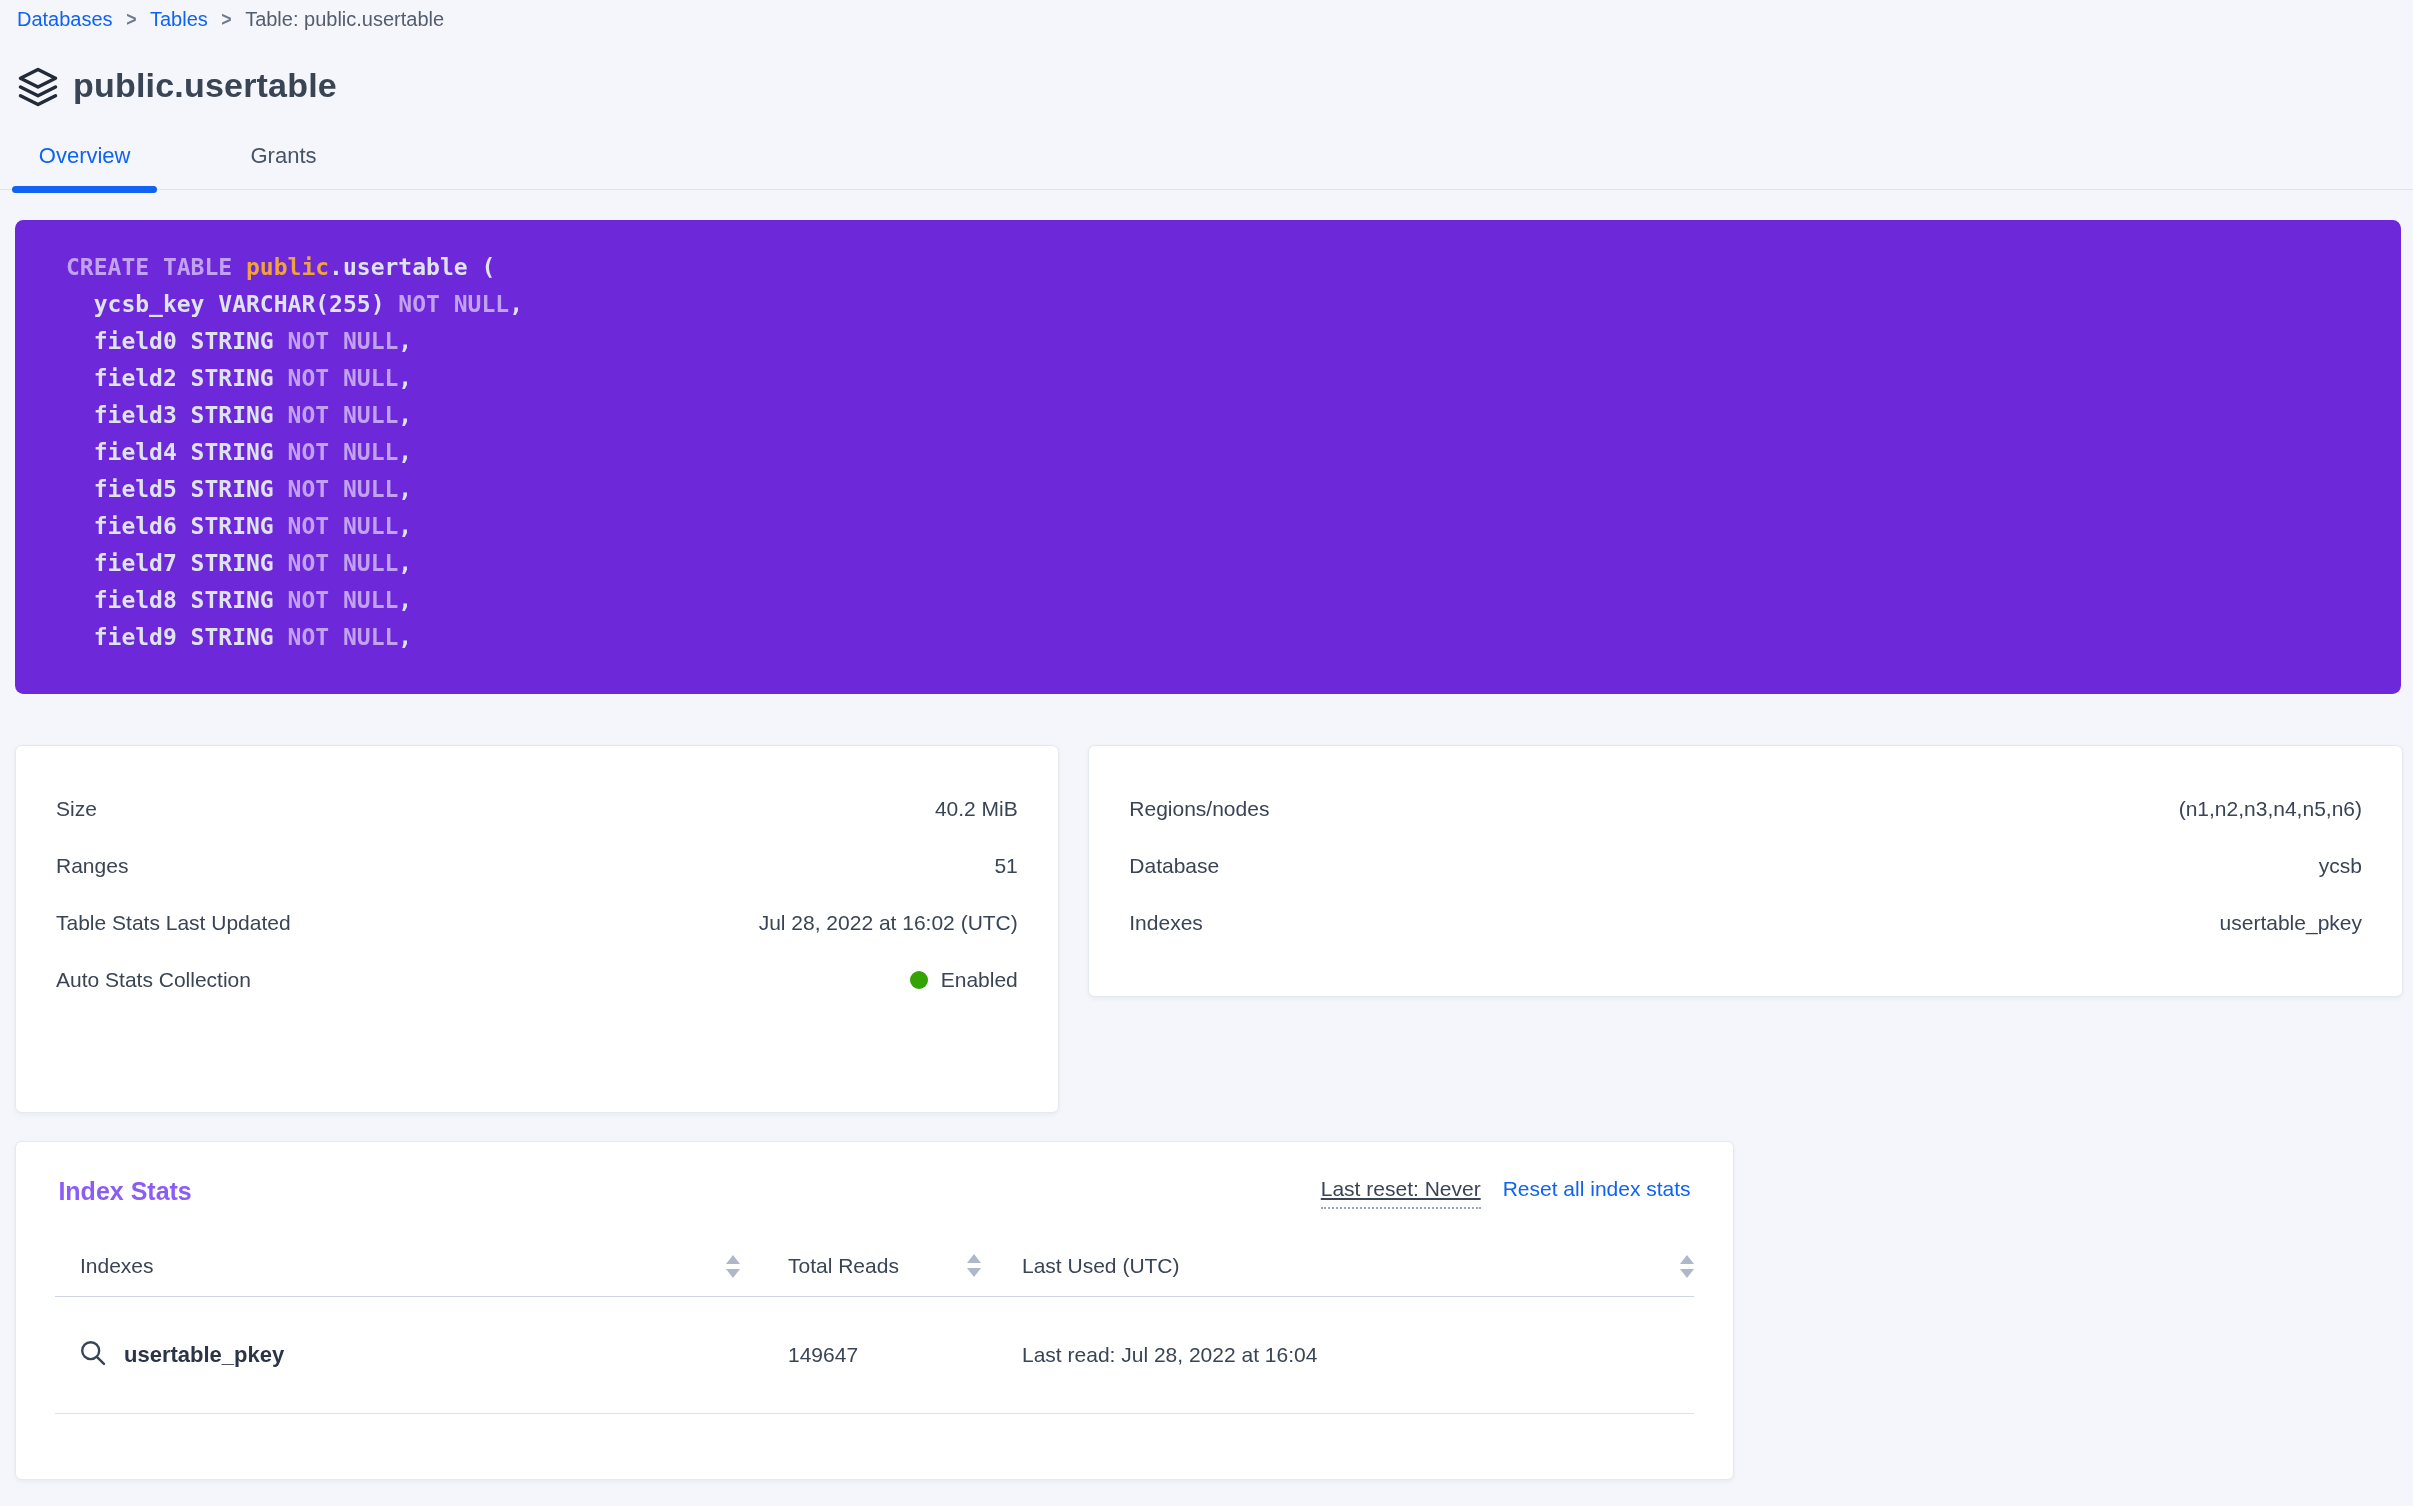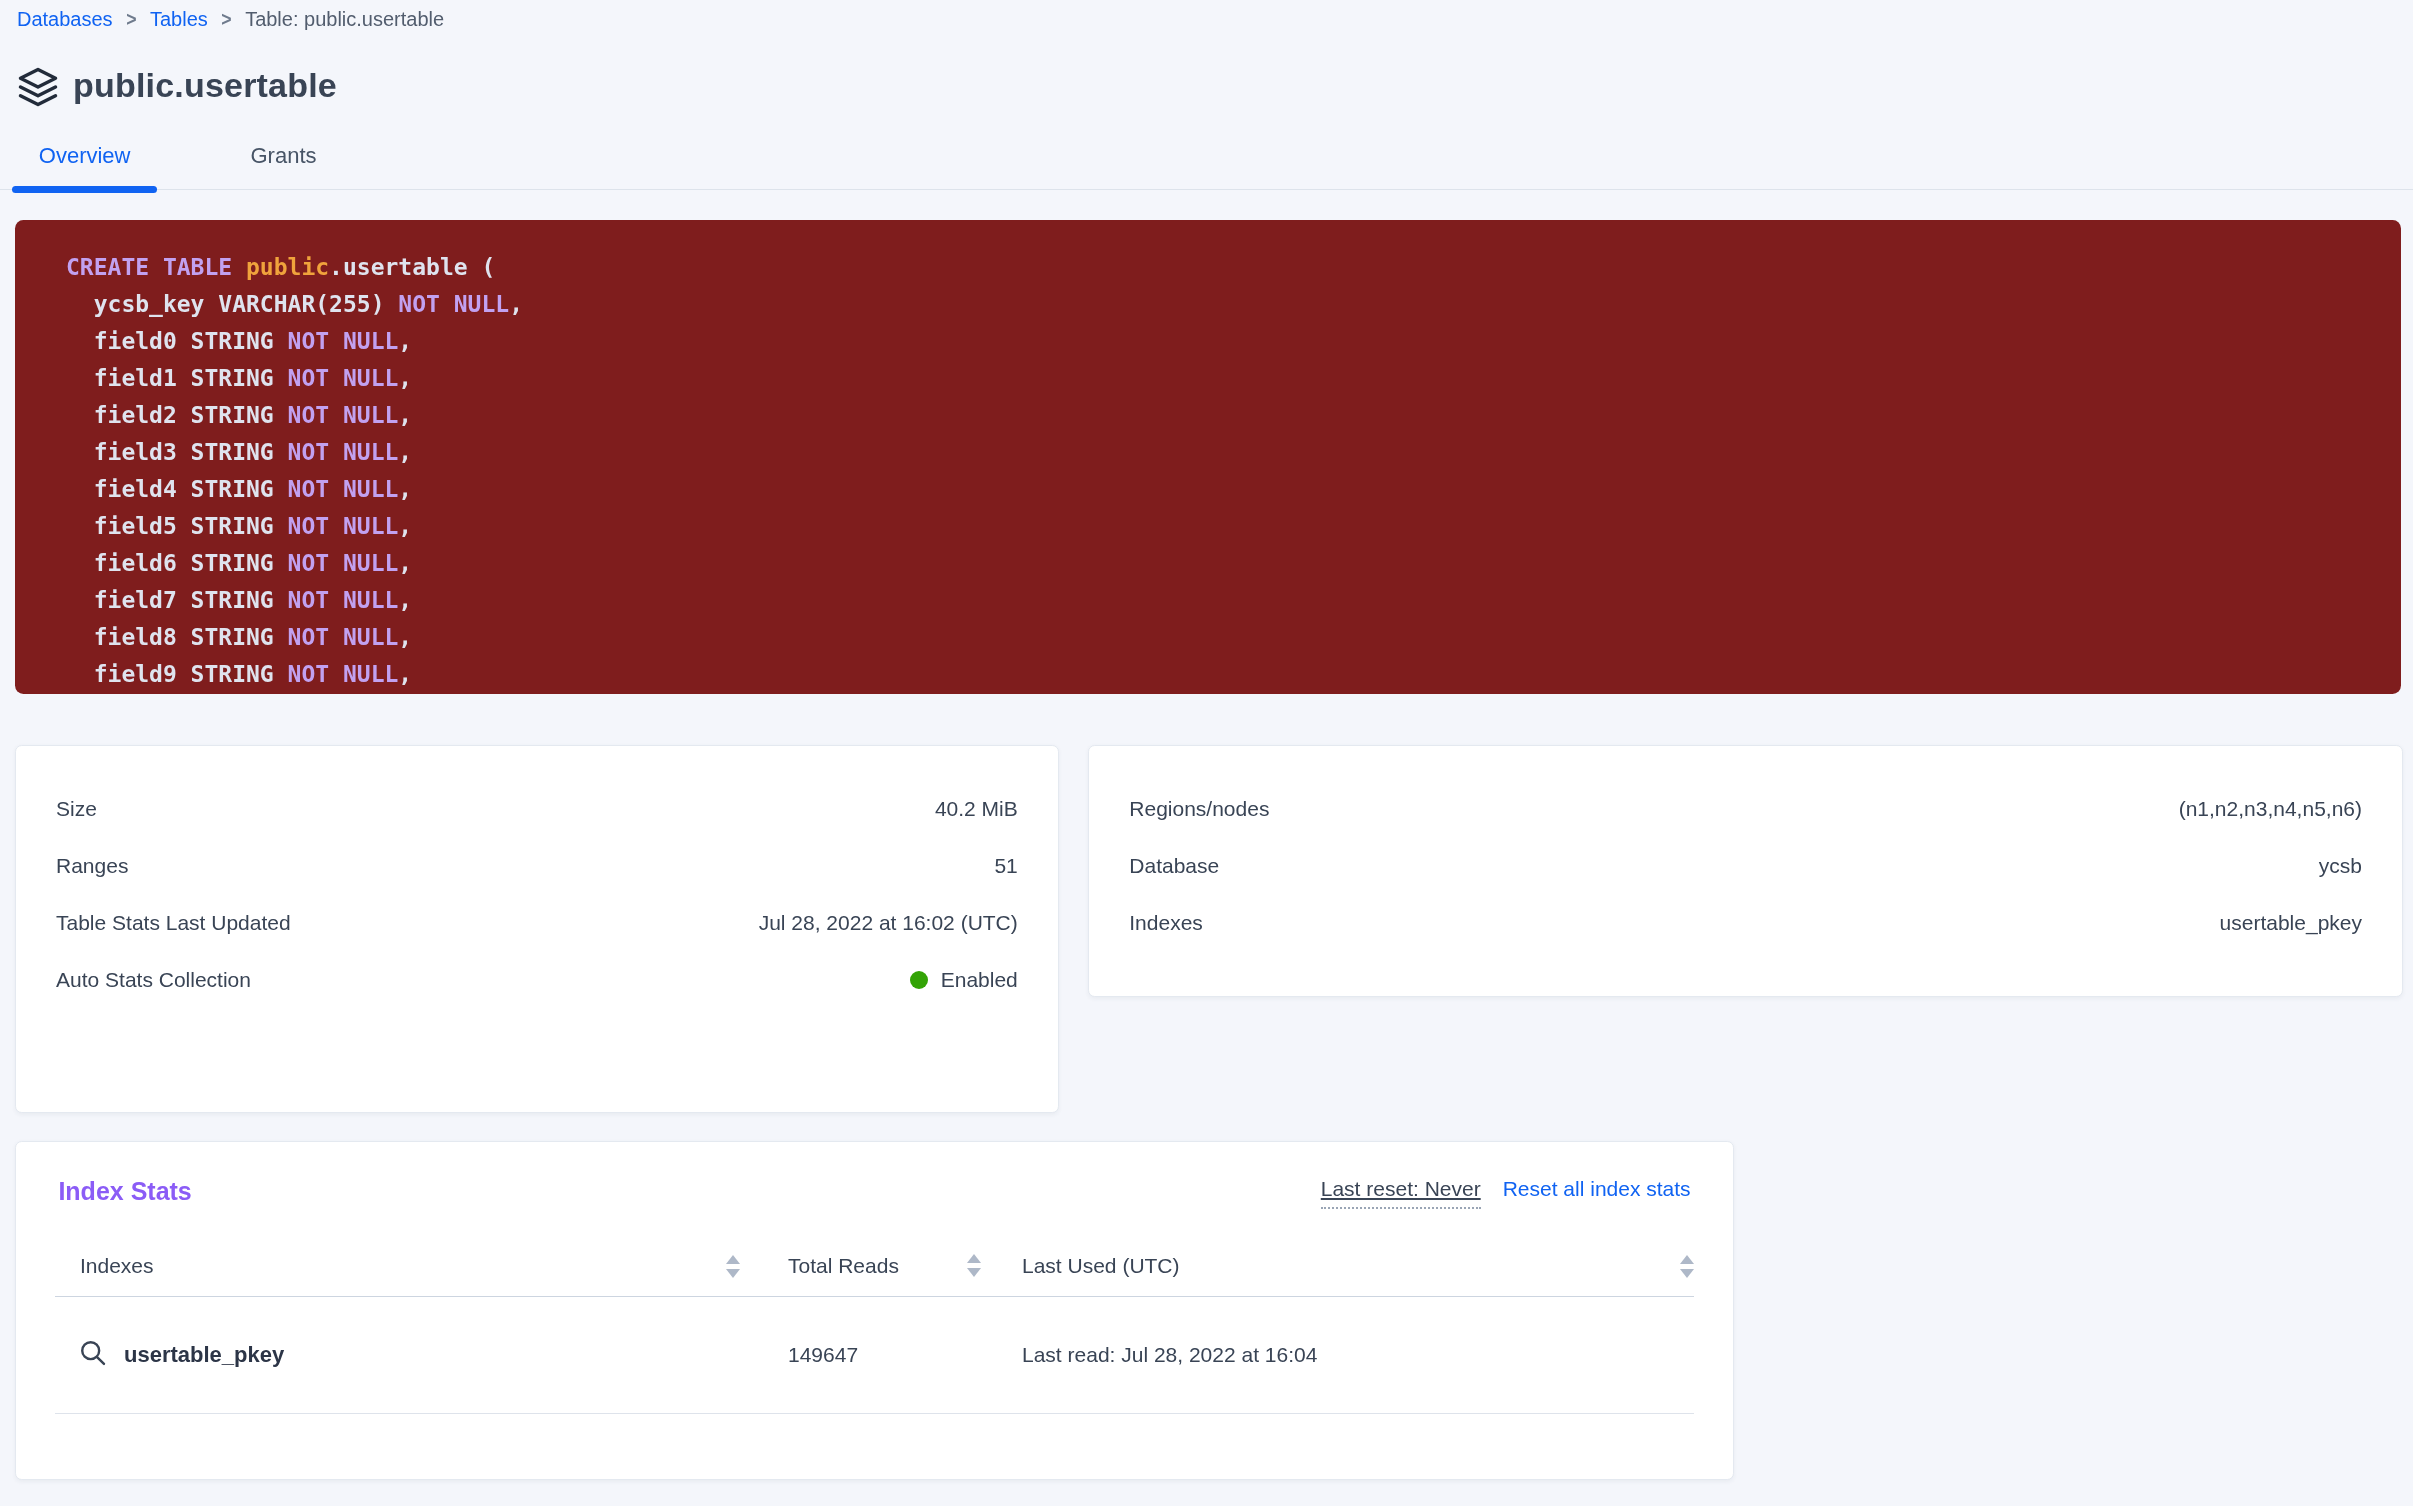--- a/index.html
+++ b/index.html
@@ -48,21 +48,21 @@
     content: "";
     position: absolute; left: 0; right: 0; bottom: -3.4px;
     height: 6.7px; border-radius: 4.2px;
     background: #1063f2;
   }
 
   
   .code-block {
     margin: 30px 12.6px 0 15px;
     width: 2386px; height: 474px;
-    background: #7f1d1d;
+    background: #6d28d9;
     border-radius: 8.4px;
     padding: 29px 34px 0 51px;
     overflow: hidden;
   }
   .code-line {
     font-family: "DejaVu Sans Mono", monospace;
     font-size: 23px; font-weight: 700;
     line-height: 37px;
     white-space: pre;
     color: #dfe3ee;
@@ -182,21 +182,20 @@
 </div>
 
 <div class="code-block">
 
     <div class="code-line"><span class="tok-kw">CREATE TABLE </span><span class="tok-schema">public</span><span class="tok-plain">.usertable (</span></div>
 
     <div class="code-line"><span class="tok-plain">  ycsb_key VARCHAR(255) </span><span class="tok-kw">NOT NULL</span><span class="tok-plain">,</span></div>
 
     <div class="code-line"><span class="tok-plain">  field0 STRING </span><span class="tok-kw">NOT NULL</span><span class="tok-plain">,</span></div>
 
-    <div class="code-line"><span class="tok-plain">  field1 STRING </span><span class="tok-kw">NOT NULL</span><span class="tok-plain">,</span></div>
 
     <div class="code-line"><span class="tok-plain">  field2 STRING </span><span class="tok-kw">NOT NULL</span><span class="tok-plain">,</span></div>
 
     <div class="code-line"><span class="tok-plain">  field3 STRING </span><span class="tok-kw">NOT NULL</span><span class="tok-plain">,</span></div>
 
     <div class="code-line"><span class="tok-plain">  field4 STRING </span><span class="tok-kw">NOT NULL</span><span class="tok-plain">,</span></div>
 
     <div class="code-line"><span class="tok-plain">  field5 STRING </span><span class="tok-kw">NOT NULL</span><span class="tok-plain">,</span></div>
 
     <div class="code-line"><span class="tok-plain">  field6 STRING </span><span class="tok-kw">NOT NULL</span><span class="tok-plain">,</span></div>

